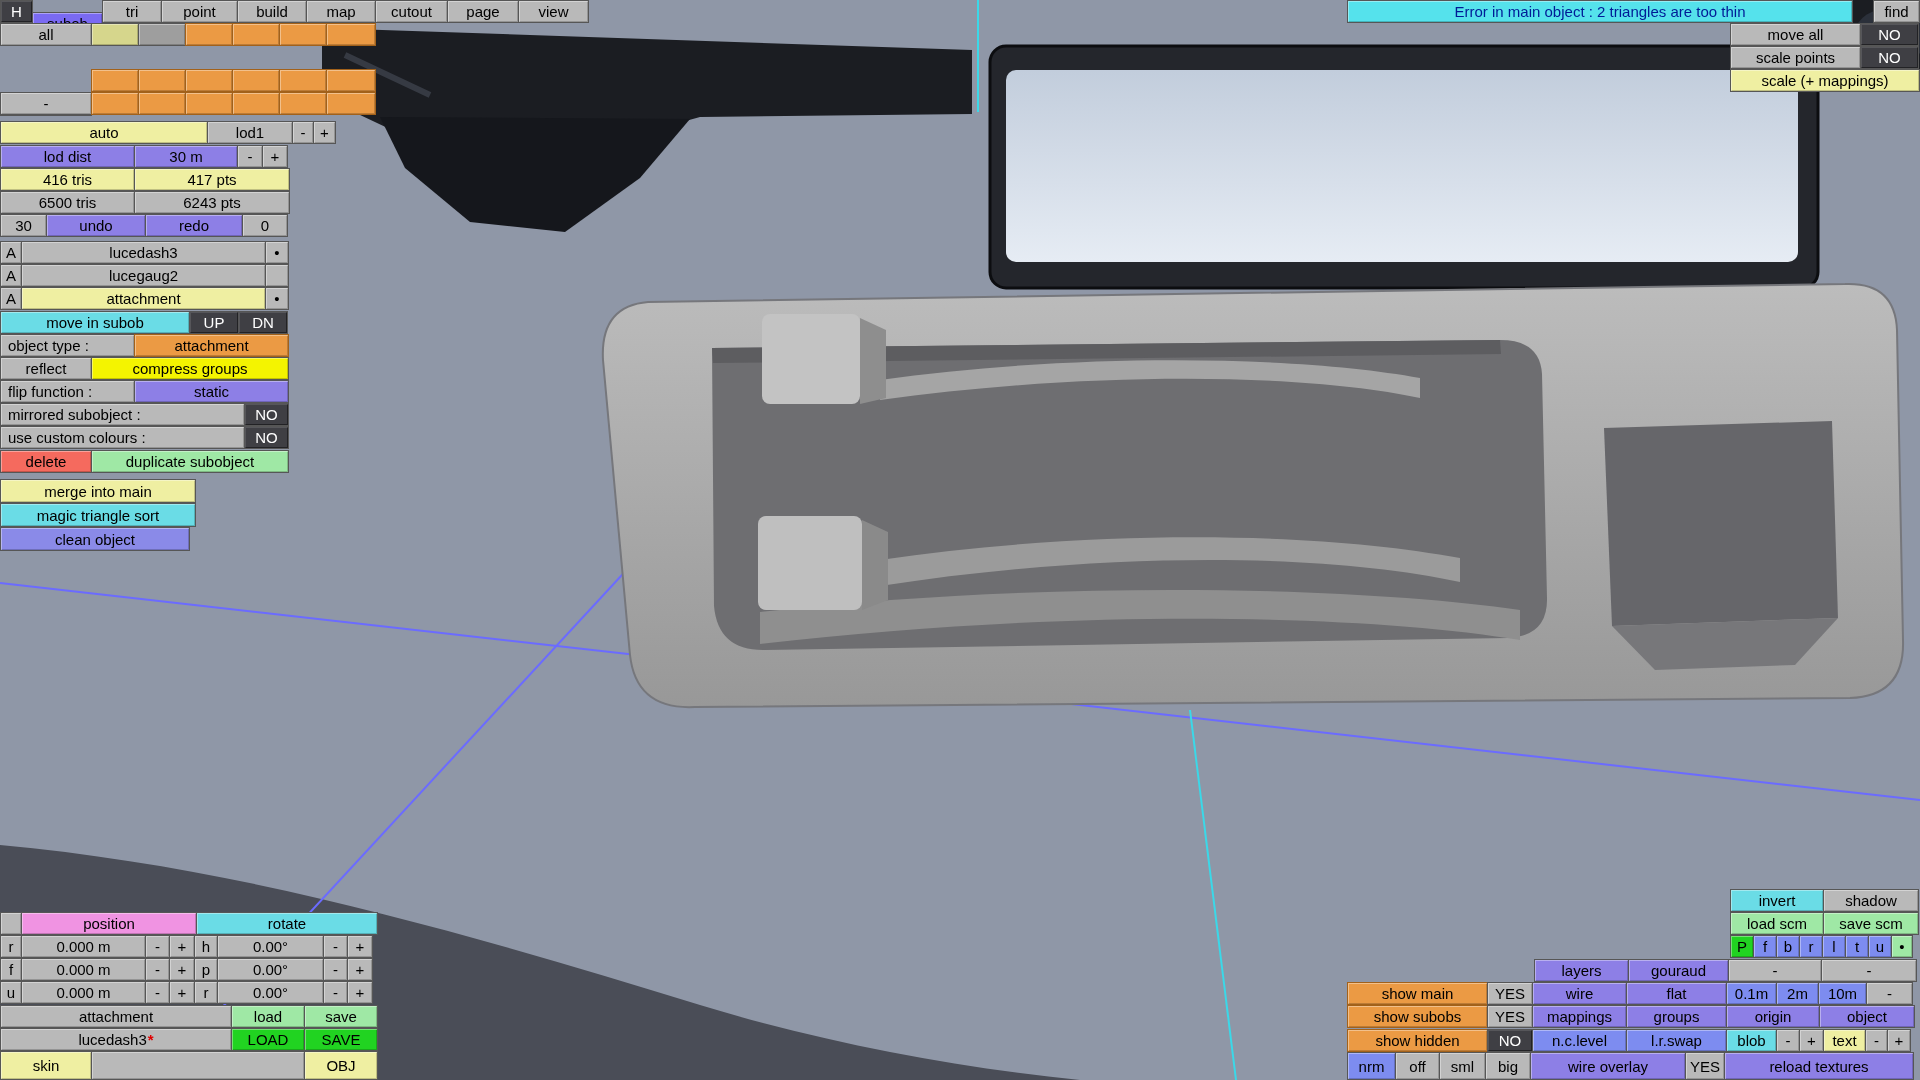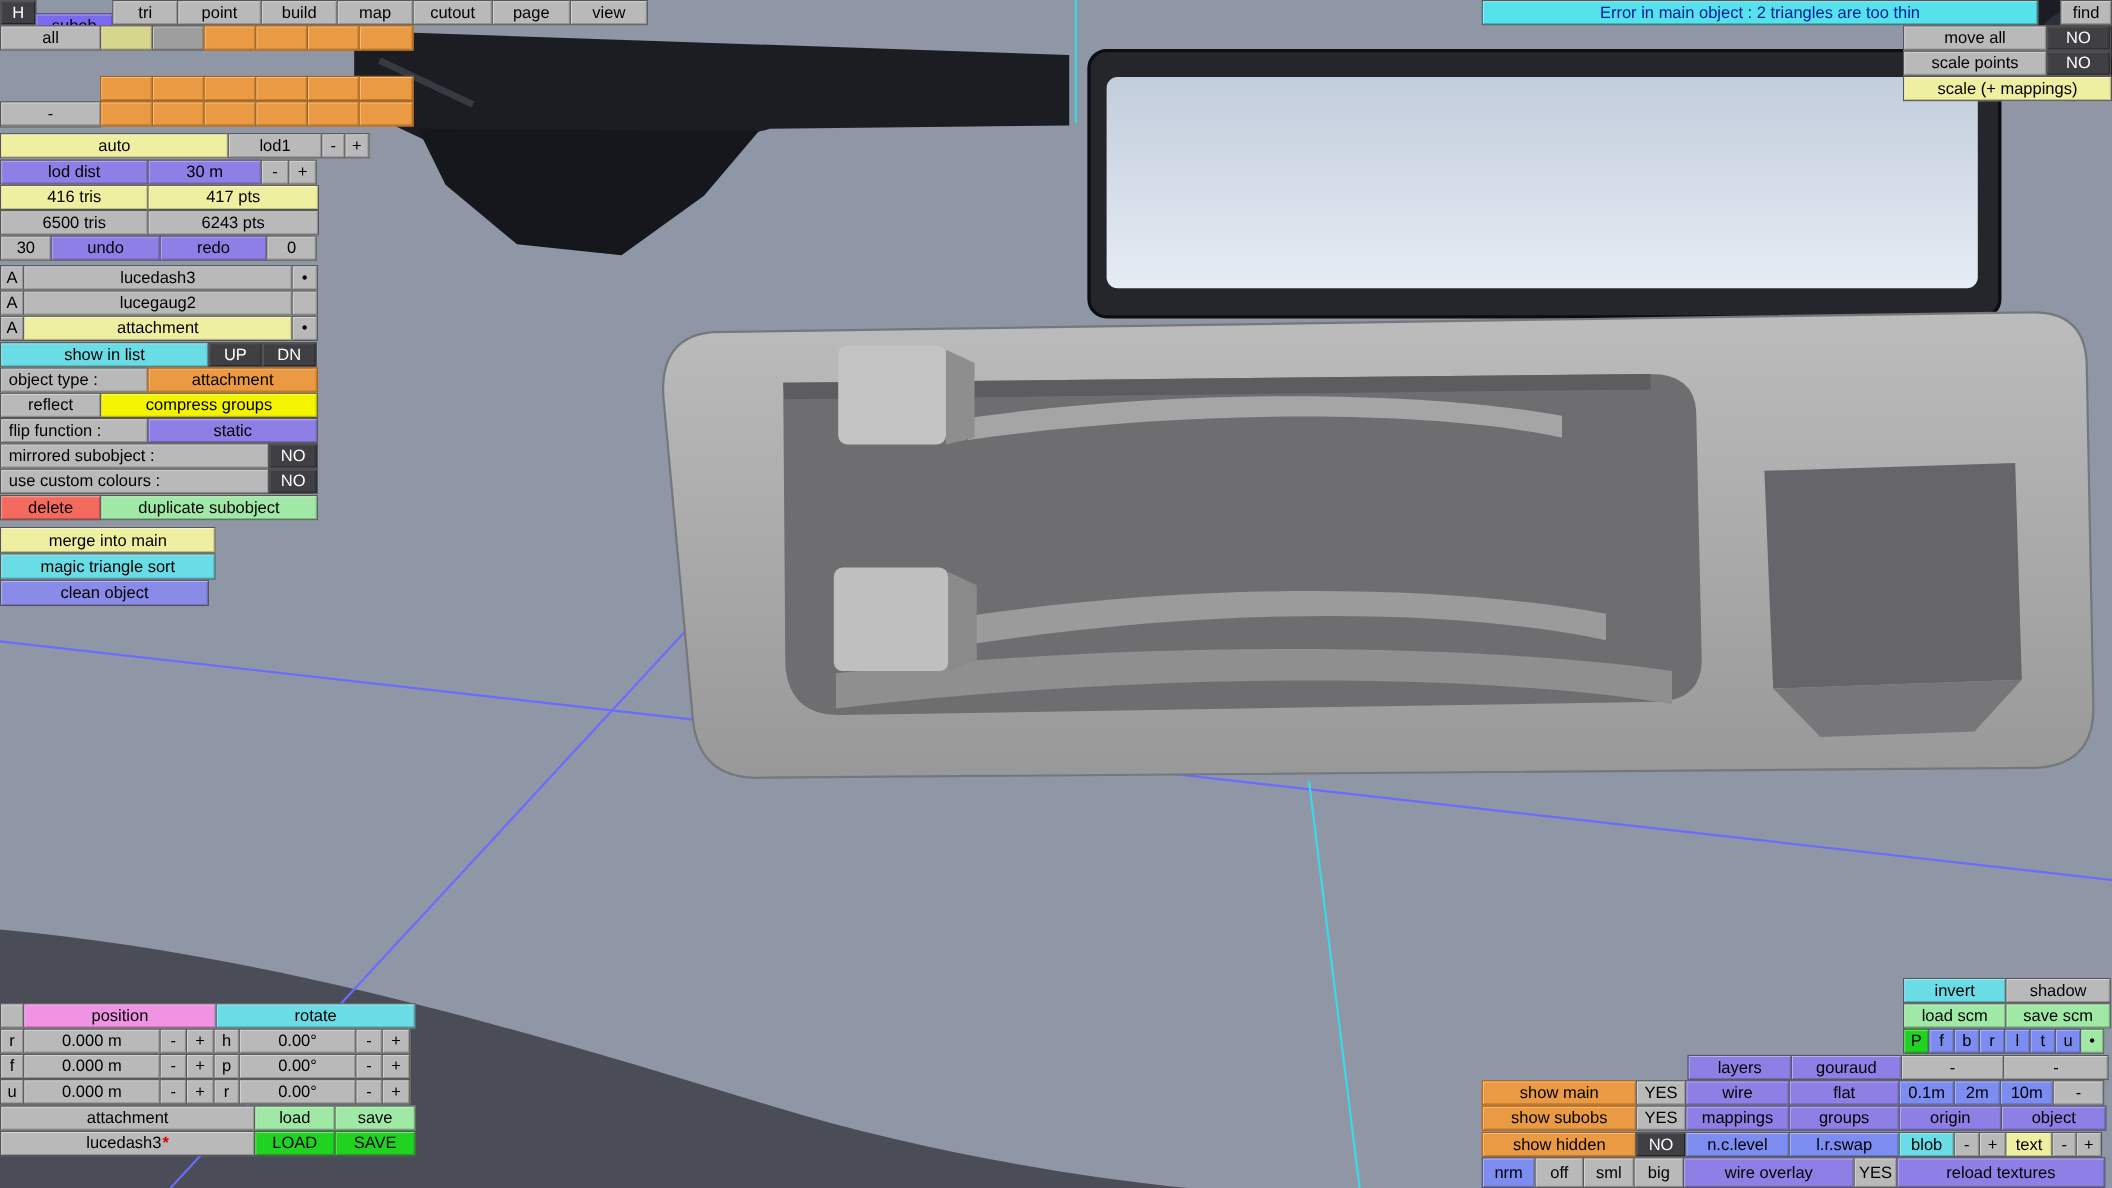--- a/index.html
+++ b/index.html
@@ -277,21 +277,21 @@
       </div>
       <div class="cell yellow" style="width: 245px; height: 23px;">
         <span>attachment</span>
       </div>
       <div class="cell gray" style="width: 24px; height: 23px;">
         <span>•</span>
       </div>
     </div>
     <div class="row" style="left: 0px; top: 311px;">
       <div class="cell cyan" style="width: 190px; height: 23px;">
-        <span>show in list</span>
+        <span>move in subob</span>
       </div>
       <div class="cell dark" style="width: 50px; height: 23px;">
         <span>UP</span>
       </div>
       <div class="cell dark" style="width: 50px; height: 23px;">
         <span>DN</span>
       </div>
     </div>
     <div class="row" style="left: 0px; top: 334px;">
       <div class="cell gray left" style="width: 135px; height: 23px;">
@@ -492,20 +492,31 @@
         <span>lucedash3</span>
         <span class="suf">*</span>
       </div>
       <div class="cell bgreen" style="width: 74px; height: 23px;">
         <span>LOAD</span>
       </div>
       <div class="cell bgreen" style="width: 74px; height: 23px;">
         <span>SAVE</span>
       </div>
     </div>
+    <div class="row" style="left: 0px; top: 1051px;">
+      <div class="cell yellow" style="width: 92px; height: 29px;">
+        <span>skin</span>
+      </div>
+      <div class="cell gray" style="width: 214px; height: 29px;">
+        <span></span>
+      </div>
+      <div class="cell yellow" style="width: 74px; height: 29px;">
+        <span>OBJ</span>
+      </div>
+    </div>
     <div class="row" style="left: 1730px; top: 889px;">
       <div class="cell cyan" style="width: 94px; height: 23px;">
         <span>invert</span>
       </div>
       <div class="cell gray" style="width: 96px; height: 23px;">
         <span>shadow</span>
       </div>
     </div>
     <div class="row" style="left: 1730px; top: 912px;">
       <div class="cell green" style="width: 94px; height: 23px;">

